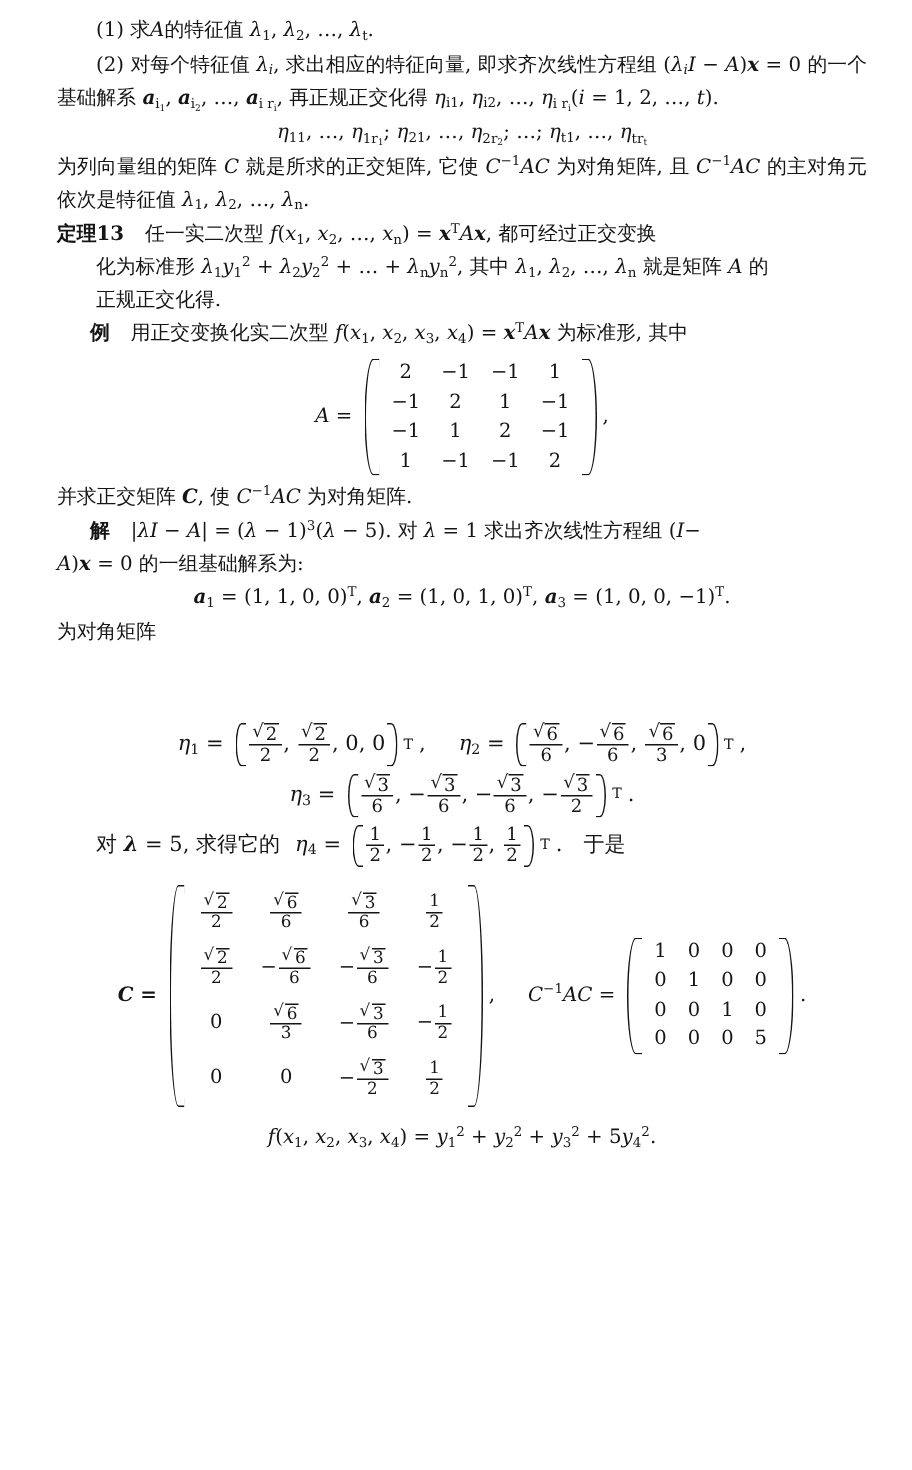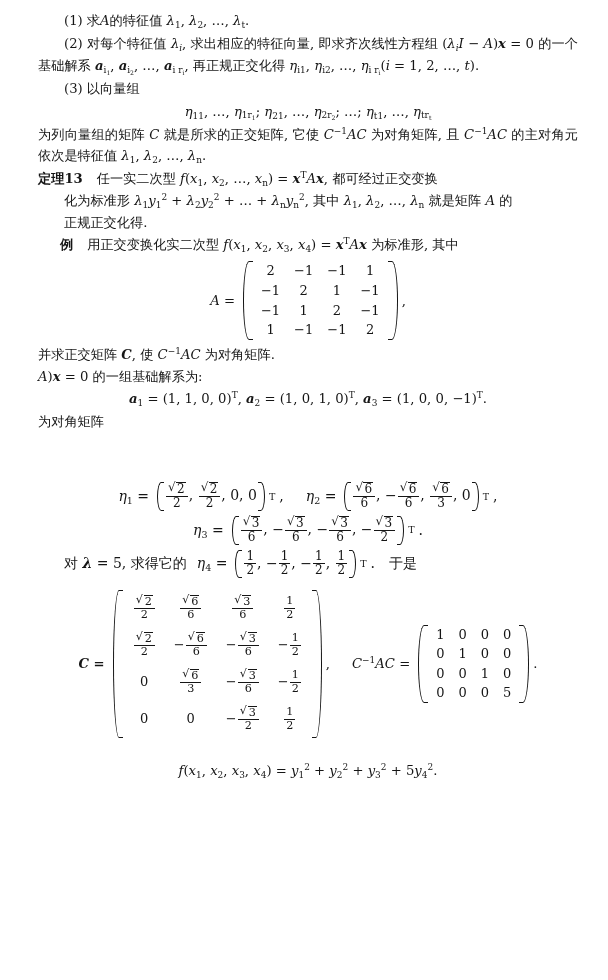--- a/index.html
+++ b/index.html
@@ -172,21 +172,20 @@
 <body>
 
 <div class="page">
 
   <div class="body-text">
 
     <p class="p indent2">(1) 求<span class="mi">A</span>的特征值 <span class="mi">λ</span><span class="sub">1</span>, <span class="mi">λ</span><span class="sub">2</span>, …, <span class="mi">λ</span><span class="sub">t</span>.</p>
 
     <p class="p indent2">(2) 对每个特征值 <span class="mi">λ<span class="sub">i</span></span>, 求出相应的特征向量, 即求齐次线性方程组 (<span class="mi">λ<span class="sub">i</span></span><span class="mi">I</span> − <span class="mi">A</span>)<span class="mi bold">x</span> = 0 的一个基础解系 <span class="mi bold">a</span><span class="sub">i<span class="sub">1</span></span>, <span class="mi bold">a</span><span class="sub">i<span class="sub">2</span></span>, …, <span class="mi bold">a</span><span class="sub">i r<span class="sub">i</span></span>, 再正规正交化得 <span class="mi">η</span><span class="sub">i1</span>, <span class="mi">η</span><span class="sub">i2</span>, …, <span class="mi">η</span><span class="sub">i r<span class="sub">i</span></span>(<span class="mi">i</span> = 1, 2, …, <span class="mi">t</span>).</p>
 
-    <p class="p indent2">(3) 以向量组</p>
 
     <p class="p center">
       <span class="mi">η</span><span class="sub">11</span>, …, <span class="mi">η</span><span class="sub">1r<span class="sub">1</span></span>; <span class="mi">η</span><span class="sub">21</span>, …, <span class="mi">η</span><span class="sub">2r<span class="sub">2</span></span>; …; <span class="mi">η</span><span class="sub">t1</span>, …, <span class="mi">η</span><span class="sub">tr<span class="sub">t</span></span>
     </p>
 
     <p class="p">为列向量组的矩阵 <span class="mi">C</span> 就是所求的正交矩阵, 它使 <span class="mi">C</span><span class="sup">−1</span><span class="mi">AC</span> 为对角矩阵, 且 <span class="mi">C</span><span class="sup">−1</span><span class="mi">AC</span> 的主对角元依次是特征值 <span class="mi">λ</span><span class="sub">1</span>, <span class="mi">λ</span><span class="sub">2</span>, …, <span class="mi">λ</span><span class="sub">n</span>.</p>
 
     <p class="p">
       <span class="thm-head">定理13</span><span class="spw"></span>任一实二次型 <span class="mi">f</span>(<span class="mi">x</span><span class="sub">1</span>, <span class="mi">x</span><span class="sub">2</span>, …, <span class="mi">x</span><span class="sub">n</span>) = <span class="mi bold">x</span><span class="sup">T</span><span class="mi">A</span><span class="mi bold">x</span>, 都可经过正交变换<br>
       <span style="display:inline-block; padding-left:26px;">化为标准形 <span class="mi">λ</span><span class="sub">1</span><span class="mi">y</span><span class="sub">1</span><span class="sup">2</span> + <span class="mi">λ</span><span class="sub">2</span><span class="mi">y</span><span class="sub">2</span><span class="sup">2</span> + … + <span class="mi">λ</span><span class="sub">n</span><span class="mi">y</span><span class="sub">n</span><span class="sup">2</span>, 其中 <span class="mi">λ</span><span class="sub">1</span>, <span class="mi">λ</span><span class="sub">2</span>, …, <span class="mi">λ</span><span class="sub">n</span> 就是矩阵 <span class="mi">A</span> 的</span><br>
@@ -228,20 +227,23 @@
               <td>2</td>
             </tr>
           </tbody></table>
         </span>
         <span>,</span>
       </span>
     </div>
 
     <p class="p">并求正交矩阵 <span class="mi bold">C</span>, 使 <span class="mi">C</span><span class="sup">−1</span><span class="mi">AC</span> 为对角矩阵.</p>
 
+    <p class="p" style="padding-left:26px; text-indent:-4px;">
+      <span class="thm-head">解</span><span class="spw"></span>|<span class="mi">λI</span> − <span class="mi">A</span>| = (<span class="mi">λ</span> − 1)<span class="sup">3</span>(<span class="mi">λ</span> − 5). 对 <span class="mi">λ</span> = 1 求出齐次线性方程组 (<span class="mi">I</span>−
+    </p>
     <p class="p"><span class="mi">A</span>)<span class="mi bold">x</span> = 0 的一组基础解系为:</p>
 
     <p class="p center">
       <span class="mi bold">a</span><span class="sub">1</span> = (1, 1, 0, 0)<span class="sup">T</span>, <span class="mi bold">a</span><span class="sub">2</span> = (1, 0, 1, 0)<span class="sup">T</span>, <span class="mi bold">a</span><span class="sub">3</span> = (1, 0, 0, −1)<span class="sup">T</span>.
     </p>
 
     <p class="p">为对角矩阵</p>
 
     <div class="disp disp-lg">
       <span class="eqline" style="display:inline-flex;margin-top:44px;">
@@ -346,20 +348,20 @@
               <td>0</td>
               <td>0</td>
               <td>5</td>
             </tr>
           </tbody></table>
         </span>
         <span>.</span>
       </span>
     </div>
 
-    <p class="p" style="text-align:center; margin-top:22px;">
+    <p class="p" style="text-align:center; margin-top:10px;">
       <span class="mi">f</span>(<span class="mi">x</span><span class="sub">1</span>, <span class="mi">x</span><span class="sub">2</span>, <span class="mi">x</span><span class="sub">3</span>, <span class="mi">x</span><span class="sub">4</span>) = <span class="mi">y</span><span class="sub">1</span><span class="sup">2</span> + <span class="mi">y</span><span class="sub">2</span><span class="sup">2</span> + <span class="mi">y</span><span class="sub">3</span><span class="sup">2</span> + 5<span class="mi">y</span><span class="sub">4</span><span class="sup">2</span>.
     </p>
 
   </div>
 
 
 </div>
 
 </body></html>

